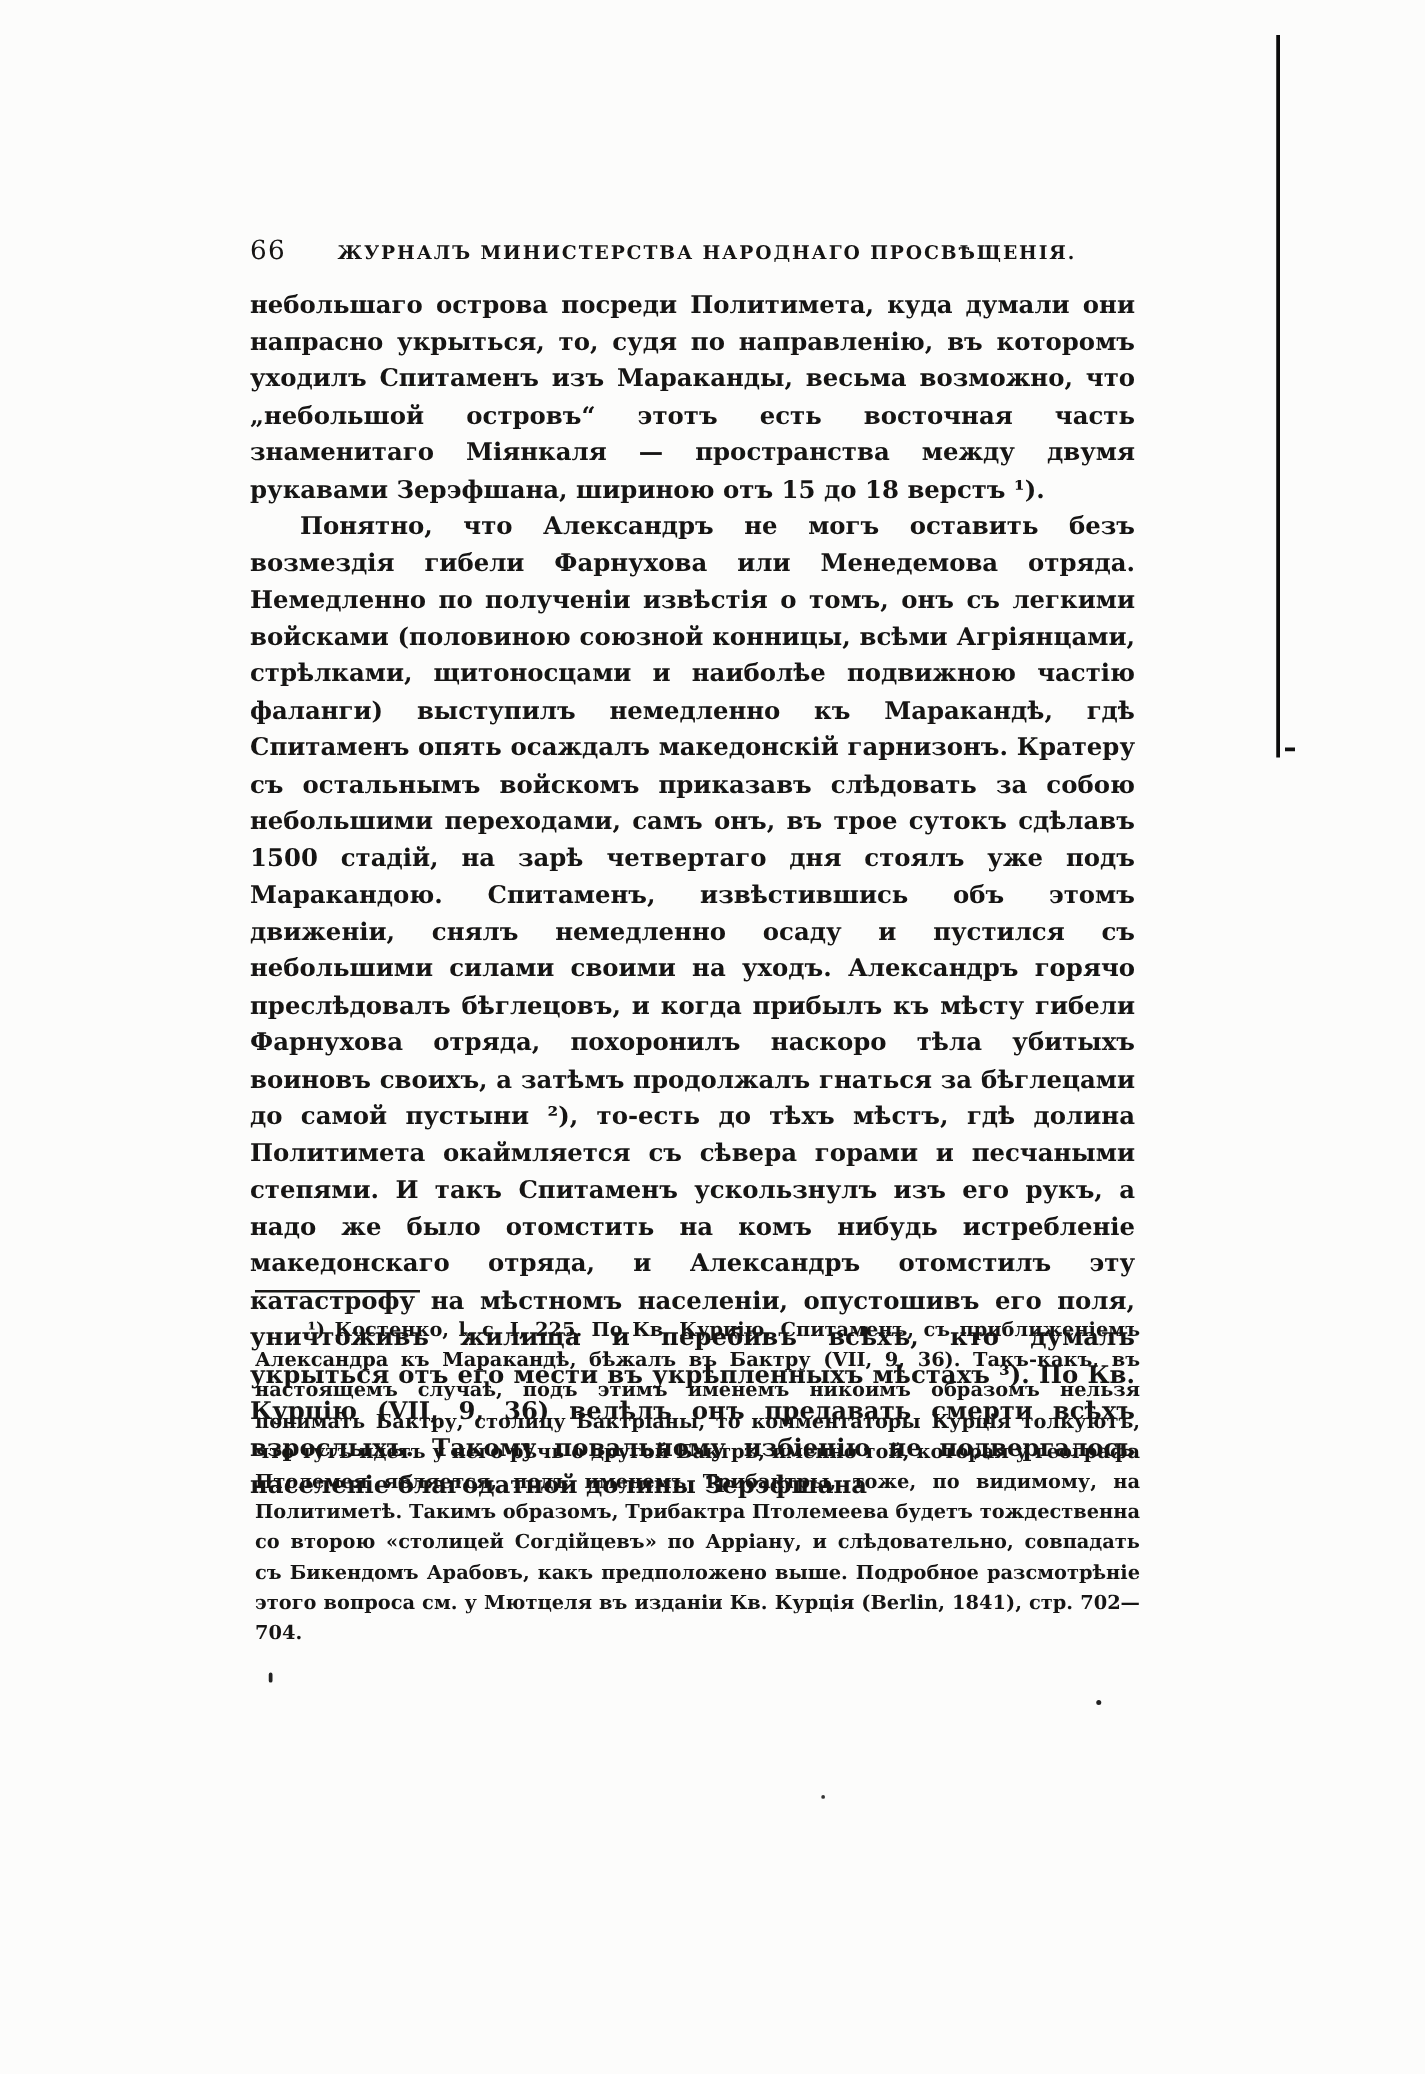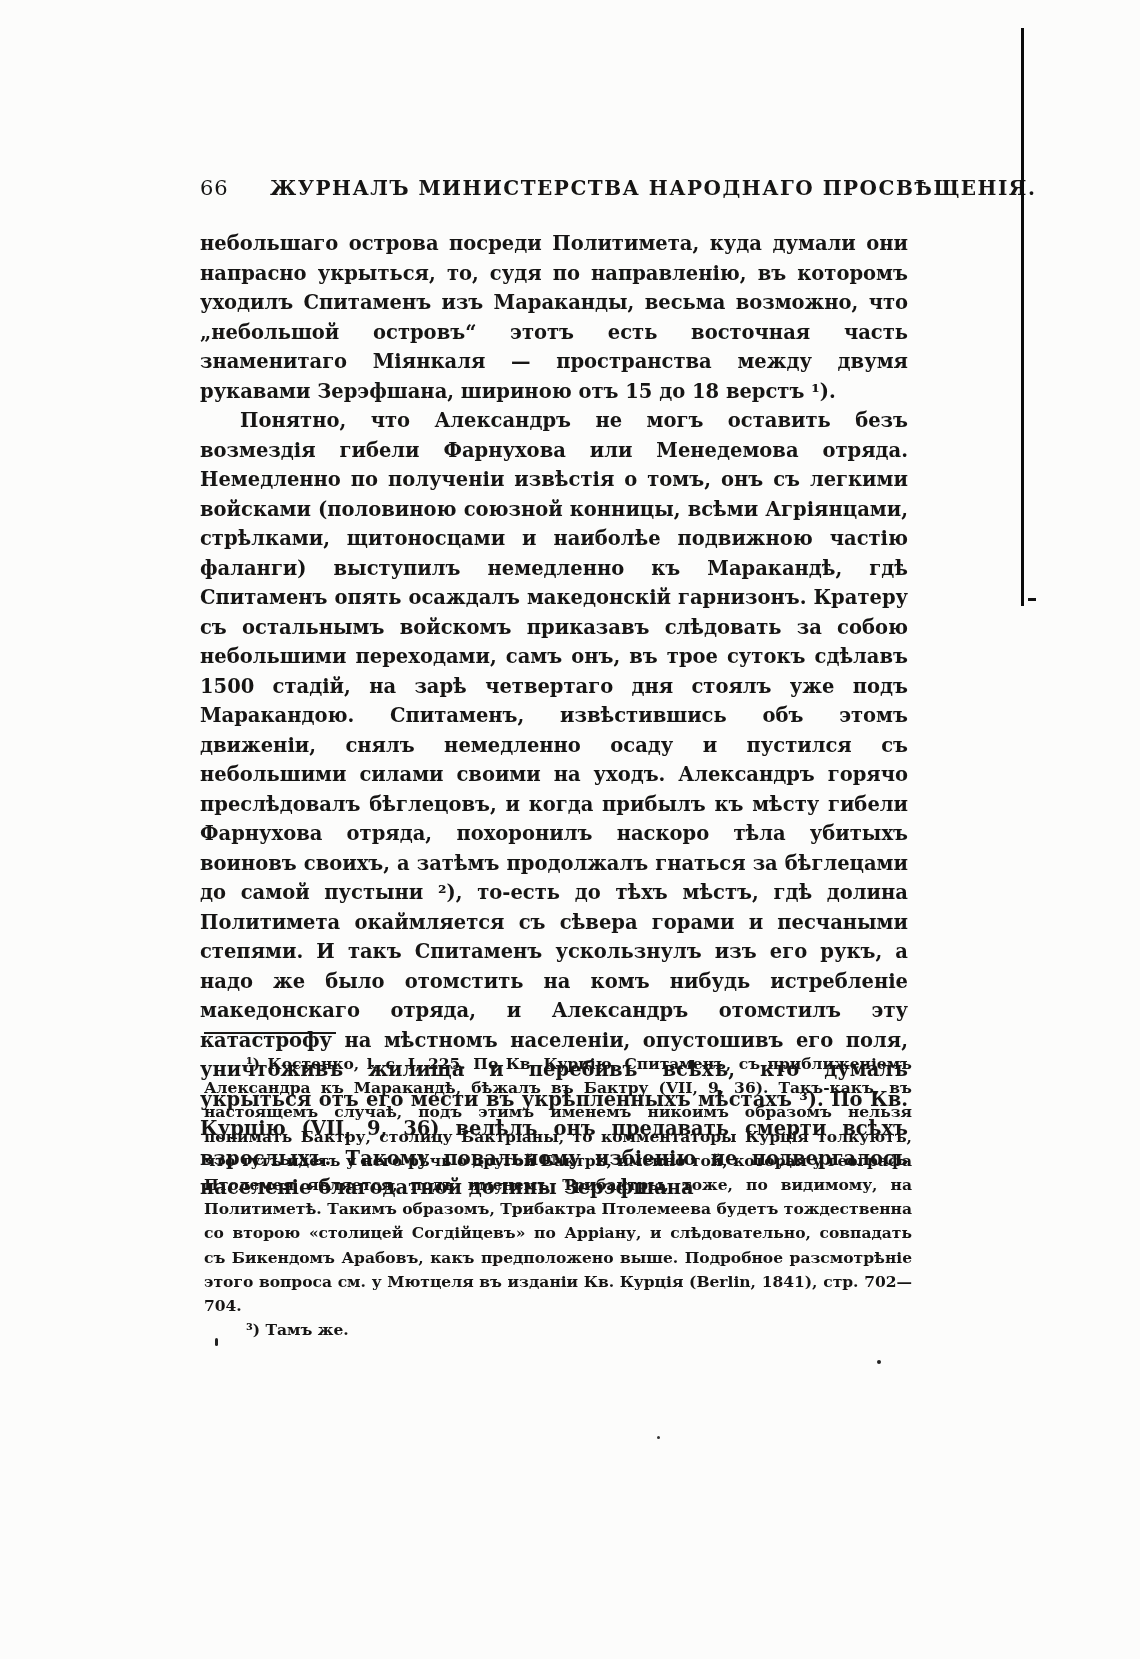--- a/index.html
+++ b/index.html
@@ -11,36 +11,36 @@
     position: relative;
     width: 1140px;
     height: 1659px;
     background: #fcfcfb;
     font-family: "DejaVu Serif", serif;
     color: #161514;
     overflow: hidden;
   }
   .header-row {
     position: absolute;
-    top: 176px;
+    top: 188px;
     left: 200px;
     width: 708px;
     display: flex;
     align-items: baseline;
   }
   .page-number {
     font-size: 21px;
     font-weight: normal;
     letter-spacing: 1px;
     min-width: 70px;
   }
   .running-head {
     flex: 1;
     text-align: center;
-    font-size: 20px;
+    font-size: 15px;
     font-weight: bold;
     letter-spacing: 1.5px;
     padding-right: 60px;
     white-space: nowrap;
   }
   .body-text {
     position: absolute;
     top: 229px;
     left: 200px;
     width: 708px;
@@ -134,21 +134,20 @@
 
   <div class="body-text">
     <p class="no-indent">небольшаго острова посреди Политимета, куда думали они напрасно укрыться, то, судя по направленію, въ которомъ уходилъ Спитаменъ изъ Мараканды, весьма возможно, что „небольшой островъ“ этотъ есть восточная часть знаменитаго Міянкаля — пространства между двумя рукавами Зерэфшана, шириною отъ 15 до 18 верстъ ¹).</p>
     <p>Понятно, что Александръ не могъ оставить безъ возмездія гибели Фарнухова или Менедемова отряда. Немедленно по полученіи извѣстія о томъ, онъ съ легкими войсками (половиною союзной конницы, всѣми Агріянцами, стрѣлками, щитоносцами и наиболѣе подвижною частію фаланги) выступилъ немедленно къ Маракандѣ, гдѣ Спитаменъ опять осаждалъ македонскій гарнизонъ. Кратеру съ остальнымъ войскомъ приказавъ слѣдовать за собою небольшими переходами, самъ онъ, въ трое сутокъ сдѣлавъ 1500 стадій, на зарѣ четвертаго дня стоялъ уже подъ Маракандою. Спитаменъ, извѣстившись объ этомъ движеніи, снялъ немедленно осаду и пустился съ небольшими силами своими на уходъ. Александръ горячо преслѣдовалъ бѣглецовъ, и когда прибылъ къ мѣсту гибели Фарнухова отряда, похоронилъ наскоро тѣла убитыхъ воиновъ своихъ, а затѣмъ продолжалъ гнаться за бѣглецами до самой пустыни ²), то-есть до тѣхъ мѣстъ, гдѣ долина Политимета окаймляется съ сѣвера горами и песчаными степями. И такъ Спитаменъ ускользнулъ изъ его рукъ, а надо же было отомстить на комъ нибудь истребленіе македонскаго отряда, и Александръ отомстилъ эту катастрофу на мѣстномъ населеніи, опустошивъ его поля, уничтоживъ жилища и перебивъ всѣхъ, кто думалъ укрыться отъ его мести въ укрѣпленныхъ мѣстахъ ³). По Кв. Курцію (VII, 9, 36) велѣлъ онъ предавать смерти всѣхъ взрослыхъ. Такому повальному избіенію не подвергалось населеніе благодатной долины Зерэфшана</p>
   </div>
 
   <div class="footnote-rule"></div>
 
   <div class="footnotes">
     <p>¹) Костенко, l. c. I, 225. По Кв. Курцію, Спитаменъ, съ приближеніемъ Александра къ Маракандѣ, бѣжалъ въ Бактру (VII, 9, 36). Такъ-какъ, въ настоящемъ случаѣ, подъ этимъ именемъ никоимъ образомъ нельзя понимать Бактру, столицу Бактріаны, то комментаторы Курція толкуютъ, что тутъ идетъ у него рѣчь о другой Бактрѣ, именно той, которая у географа Птолемея является, подъ именемъ Трибактры, тоже, по видимому, на Политиметѣ. Такимъ образомъ, Трибактра Птолемеева будетъ тождественна со второю «столицей Согдійцевъ» по Арріану, и слѣдовательно, совпадать съ Бикендомъ Арабовъ, какъ предположено выше. Подробное разсмотрѣніе этого вопроса см. у Мютцеля въ изданіи Кв. Курція (Berlin, 1841), стр. 702—704.</p>
-    <p>³) Тамъ же.</p>
   </div>
 
   <div class="artifact-vline"></div>
   <div class="artifact-tick"></div>
   <div class="artifact-dot-a"></div>
   <div class="artifact-dot-b"></div>
   <div class="artifact-dot-c"></div>
 
 </div>
 

